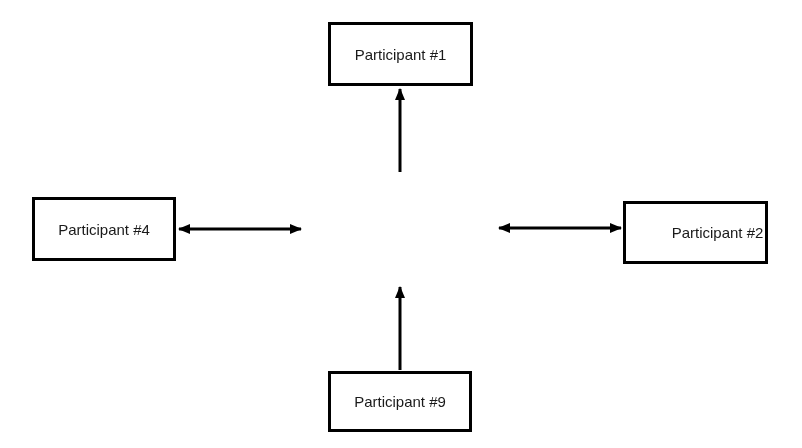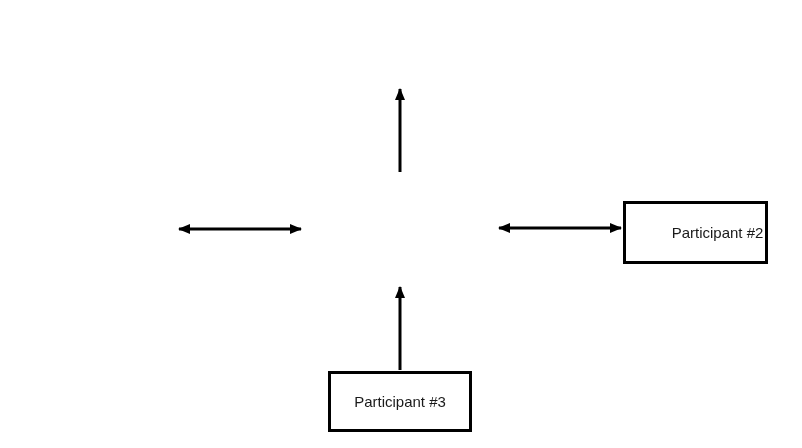--- a/index.html
+++ b/index.html
@@ -61,24 +61,30 @@
 
     <line class="edge-line" x1="400" y1="172" x2="400" y2="89" marker-end="url(#arrowhead)"></line>
 
     <line class="edge-line" x1="499" y1="228" x2="621" y2="228" marker-start="url(#arrowhead)" marker-end="url(#arrowhead)"></line>
 
     <line class="edge-line" x1="400" y1="370" x2="400" y2="287" marker-end="url(#arrowhead)"></line>
 
     <line class="edge-line" x1="301" y1="229" x2="179" y2="229" marker-start="url(#arrowhead)" marker-end="url(#arrowhead)"></line>
   </svg>
 
+  <div class="node node-participant-1">
+    <span>Participant #1</span>
+  </div>
 
   <div class="node node-participant-2">
     <span>Participant #2</span>
   </div>
 
   <div class="node node-participant-3">
-    <span>Participant #3</span>
+    <span>Participant #9</span>
   </div>
 
+  <div class="node node-participant-4">
+    <span>Participant #4</span>
+  </div>
 
 
 </div>
 
 </body></html>

